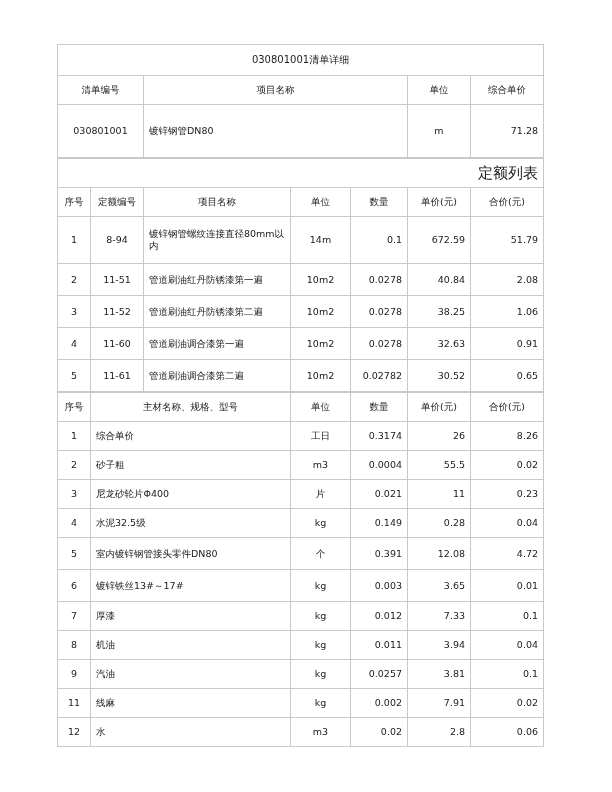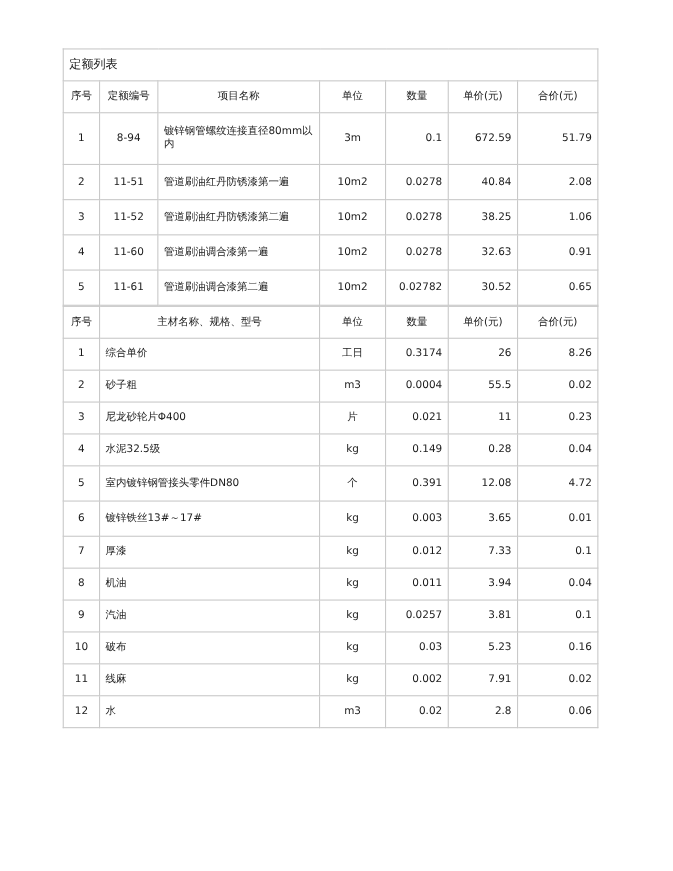--- a/index.html
+++ b/index.html
@@ -39,23 +39,23 @@
     padding: 3px 5px;
     font-weight: normal;
     vertical-align: middle;
     word-wrap: break-word;
     white-space: normal;
   }
   .c-center { text-align: center; }
   .c-left   { text-align: left; }
 
   .band-title td {
-    text-align: left;
+    text-align: right;
     height: 22px;
-    font-size: 11px;
+    font-size: 15px;
   }
   .doc-title td {
     text-align: center;
     height: 24px;
     font-size: 10px;
   }
   .hdr td {
     text-align: center;
     height: 22px;
   }
@@ -76,20 +76,45 @@
     font-variant-numeric: tabular-nums;
   }
   .nowrap { white-space: nowrap; margin-left: 48px; }
 </style>
 </head>
 <body>
 
 <div id="page">
   <div id="sheet">
 
+    <table class="detail">
+      <colgroup>
+        <col style="width:86px">
+        <col style="width:264px">
+        <col style="width:63px">
+        <col style="width:73px">
+      </colgroup>
+      <tbody>
+        <tr class="doc-title">
+          <td colspan="4">030801001清单详细</td>
+        </tr>
+        <tr class="hdr">
+          <td>清单编号</td>
+          <td>项目名称</td>
+          <td>单位</td>
+          <td>综合单价</td>
+        </tr>
+        <tr class="tall">
+          <td class="c-center">030801001</td>
+          <td class="c-left">镀锌钢管DN80</td>
+          <td class="c-center">m</td>
+          <td class="num">71.28</td>
+        </tr>
+      </tbody>
+    </table>
 
     <table class="detail">
       <colgroup>
         <col style="width:33px">
         <col style="width:53px">
         <col style="width:147px">
         <col style="width:60px">
         <col style="width:57px">
         <col style="width:63px">
         <col style="width:73px">
@@ -105,21 +130,21 @@
           <td>单位</td>
           <td>数量</td>
           <td>单价(元)</td>
           <td>合价(元)</td>
         </tr>
 
         <tr class="two-line">
           <td class="c-center">1</td>
           <td class="c-center">8-94</td>
           <td class="c-left">镀锌钢管螺纹连接直径80mm以内</td>
-          <td class="c-center">3m</td>
+          <td class="c-center">14m</td>
           <td class="num">0.1</td>
           <td class="num">672.59</td>
           <td class="num">51.79</td>
         </tr>
         <tr class="std-lg">
           <td class="c-center">2</td>
           <td class="c-center">11-51</td>
           <td class="c-left">管道刷油红丹防锈漆第一遍</td>
           <td class="c-center">10m2</td>
           <td class="num">0.0278</td>
@@ -241,28 +266,20 @@
         </tr>
         <tr class="std">
           <td class="c-center">9</td>
           <td class="c-left">汽油</td>
           <td class="c-center">kg</td>
           <td class="num">0.0257</td>
           <td class="num">3.81</td>
           <td class="num">0.1</td>
         </tr>
         <tr class="std">
-          <td class="c-center">10</td>
-          <td class="c-left">破布</td>
-          <td class="c-center">kg</td>
-          <td class="num">0.03</td>
-          <td class="num">5.23</td>
-          <td class="num">0.16</td>
-        </tr>
-        <tr class="std">
           <td class="c-center">11</td>
           <td class="c-left">线麻</td>
           <td class="c-center">kg</td>
           <td class="num">0.002</td>
           <td class="num">7.91</td>
           <td class="num">0.02</td>
         </tr>
         <tr class="std">
           <td class="c-center">12</td>
           <td class="c-left">水</td>

